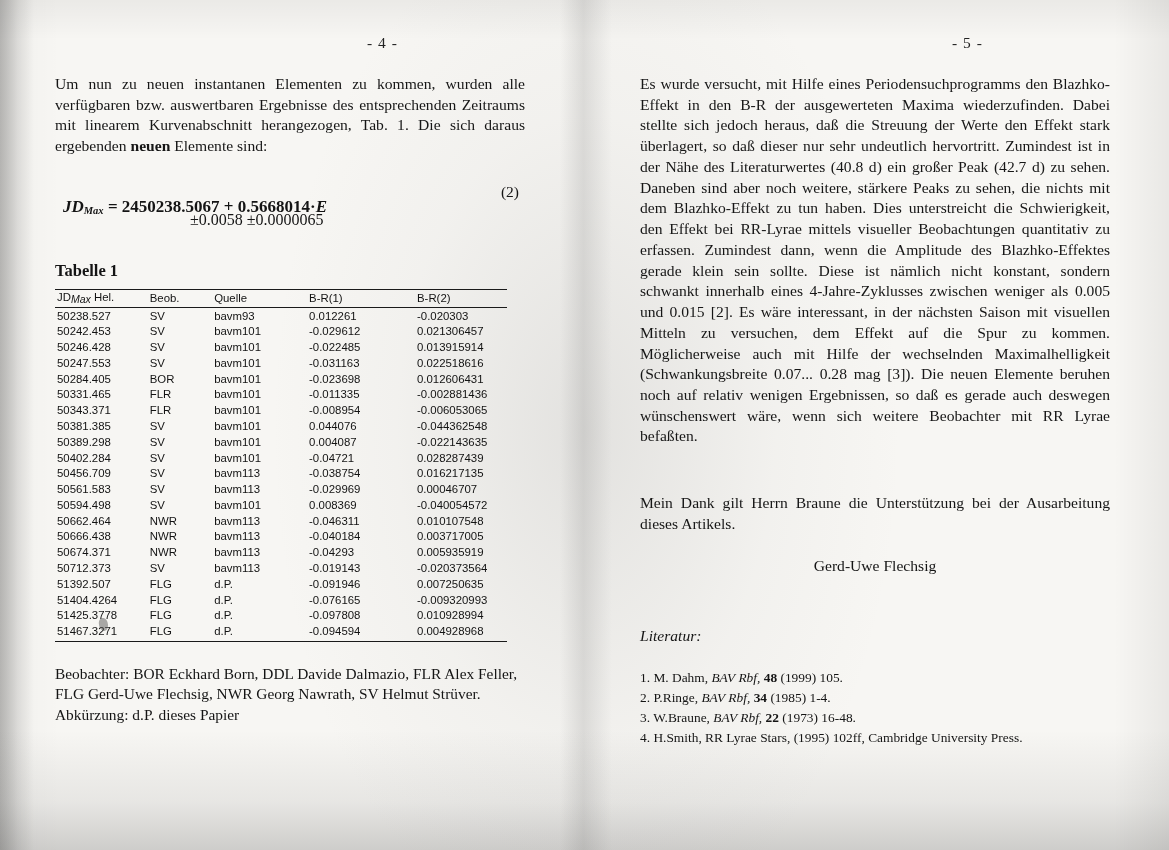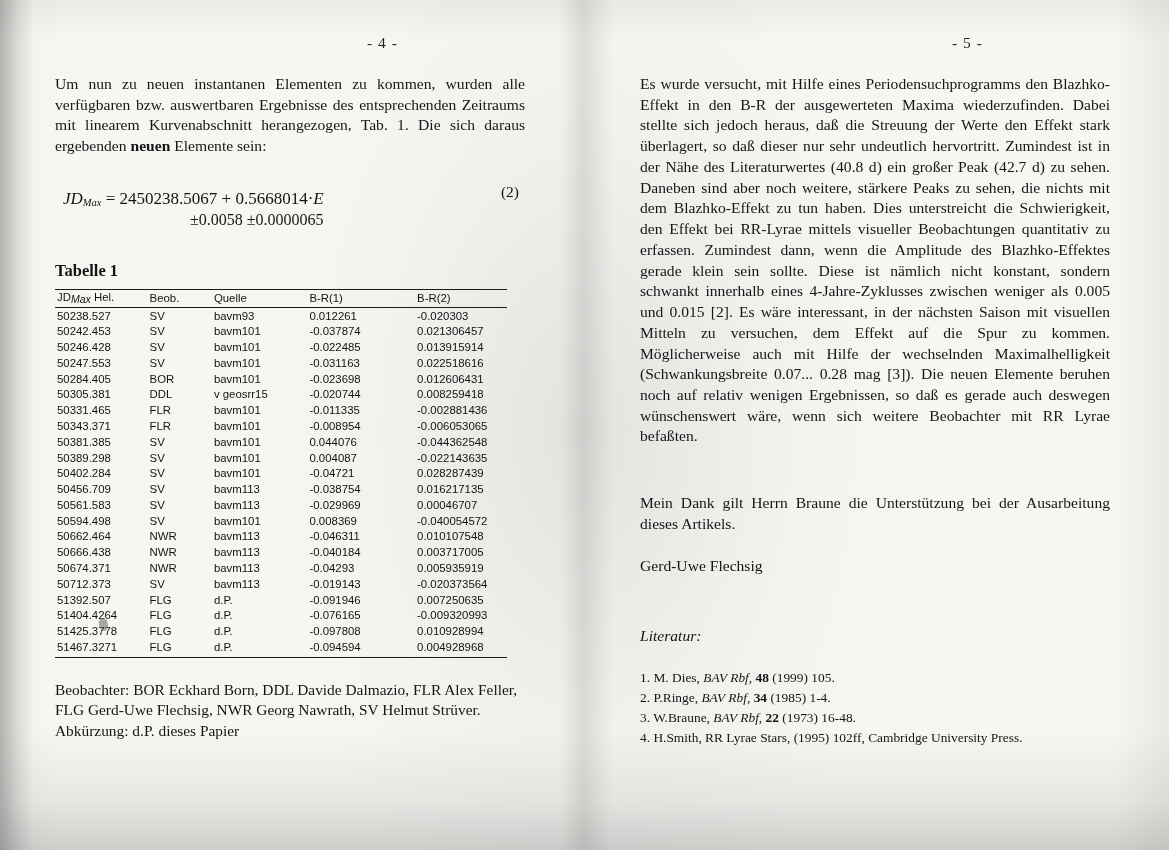--- a/index.html
+++ b/index.html
@@ -98,22 +98,23 @@
   
   .formula {
     position: relative;
     margin-top: 24px;
     margin-bottom: 10px;
     font-size: 17px;
     height: 62px;
   }
   .formula .line1 {
     position: absolute;
-    left: 8px; top: 8px;
+    left: 8px; top: 16px;
     white-space: nowrap;
+    font-weight: bold;
   }
   .formula .line2 {
     position: absolute;
     left: 135px; top: 30px;
     white-space: nowrap;
     font-size: 16px;
   }
   .formula .eqno {
     position: absolute;
     right: 6px; top: 2px;
@@ -166,21 +167,21 @@
   .obs-note {
     font-size: 15.4px;
     line-height: 1.33;
     margin-top: 22px;
     text-align: left;
   }
 
   
   .thanks { margin-top: 46px; }
   .signature {
-    text-align: left;
+    text-align: center;
     margin-top: 22px;
     font-size: 15.6px;
   }
   .lit-title {
     font-style: italic;
     font-size: 15.6px;
     margin-top: 52px;
     margin-bottom: 23px;
   }
   .lit-list {
@@ -201,21 +202,21 @@
 <body>
 
 <div class="page-scan"></div>
 <div class="sheet">
 
   <div class="col col-left">
 
     <div class="folio folio-left">- 4 -</div>
 
     <div class="body-text">
-      <p><span>Um nun zu neuen instantanen Elementen zu kommen, wurden alle verfügbaren bzw. auswertbaren Ergebnisse des entsprechenden Zeitraums mit linearem Kurvenabschnitt herangezogen, Tab. 1. Die sich daraus ergebenden </span><span class="b">neuen</span><span> Elemente sein:</span></p>
+      <p><span>Um nun zu neuen instantanen Elementen zu kommen, wurden alle verfügbaren bzw. auswertbaren Ergebnisse des entsprechenden Zeitraums mit linearem Kurvenabschnitt herangezogen, Tab. 1. Die sich daraus ergebenden </span><span class="b">neuen</span><span> Elemente sind:</span></p>
     </div>
 
     <div class="formula">
       <div class="line1">
         <span class="var-i">JD</span><span class="sub">Max</span>
         <span>= 2450238.5067 + 0.5668014·</span><span class="var-i">E</span>
       </div>
       <div class="line2">±0.0058  ±0.0000065</div>
       <div class="eqno">(2)</div>
     </div>
@@ -237,21 +238,21 @@
             <td class="c0">50238.527</td>
             <td class="c1">SV</td>
             <td class="c2">bavm93</td>
             <td class="c3">0.012261</td>
             <td class="c4">-0.020303</td>
           </tr>
           <tr>
             <td class="c0">50242.453</td>
             <td class="c1">SV</td>
             <td class="c2">bavm101</td>
-            <td class="c3">-0.037874</td>
+            <td class="c3">-0.029612</td>
             <td class="c4">0.021306457</td>
           </tr>
           <tr>
             <td class="c0">50246.428</td>
             <td class="c1">SV</td>
             <td class="c2">bavm101</td>
             <td class="c3">-0.022485</td>
             <td class="c4">0.013915914</td>
           </tr>
           <tr>
@@ -260,27 +261,20 @@
             <td class="c2">bavm101</td>
             <td class="c3">-0.031163</td>
             <td class="c4">0.022518616</td>
           </tr>
           <tr>
             <td class="c0">50284.405</td>
             <td class="c1">BOR</td>
             <td class="c2">bavm101</td>
             <td class="c3">-0.023698</td>
             <td class="c4">0.012606431</td>
-          </tr>
-          <tr>
-            <td class="c0">50305.381</td>
-            <td class="c1">DDL</td>
-            <td class="c2">v geosrr15</td>
-            <td class="c3">-0.020744</td>
-            <td class="c4">0.008259418</td>
           </tr>
           <tr>
             <td class="c0">50331.465</td>
             <td class="c1">FLR</td>
             <td class="c2">bavm101</td>
             <td class="c3">-0.011335</td>
             <td class="c4">-0.002881436</td>
           </tr>
           <tr>
             <td class="c0">50343.371</td>
@@ -408,21 +402,21 @@
 
     <div class="body-text thanks">
       <p>Mein Dank gilt Herrn Braune die Unterstützung bei der Ausarbeitung dieses Artikels.</p>
     </div>
 
     <div class="signature">Gerd-Uwe Flechsig</div>
 
     <div class="lit-title">Literatur:</div>
 
     <div class="lit-list">
-        <div><span>1. </span><span> M. Dies, </span><span class="it">BAV Rbf,</span><span class="b"> 48</span><span> (1999) 105.</span></div>
+        <div><span>1. </span><span> M. Dahm, </span><span class="it">BAV Rbf,</span><span class="b"> 48</span><span> (1999) 105.</span></div>
         <div><span>2. </span><span> P.Ringe, </span><span class="it">BAV Rbf,</span><span class="b"> 34</span><span> (1985) 1-4.</span></div>
         <div><span>3. </span><span> W.Braune, </span><span class="it">BAV Rbf,</span><span class="b"> 22</span><span> (1973) 16-48.</span></div>
         <div><span>4. </span><span> H.Smith, RR Lyrae Stars, </span><span>(1995) 102ff, Cambridge University Press.</span></div>
       </div>
   </div>
 
   <div class="gutter"></div>
   <div class="left-edge-shadow"></div>
   <div class="bottom-shadow"></div>
 </div>

